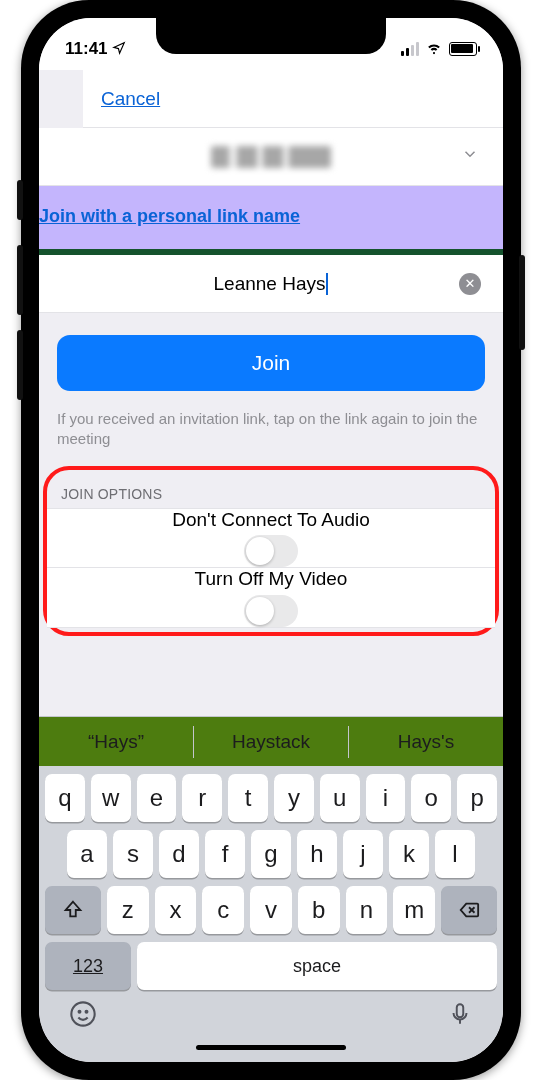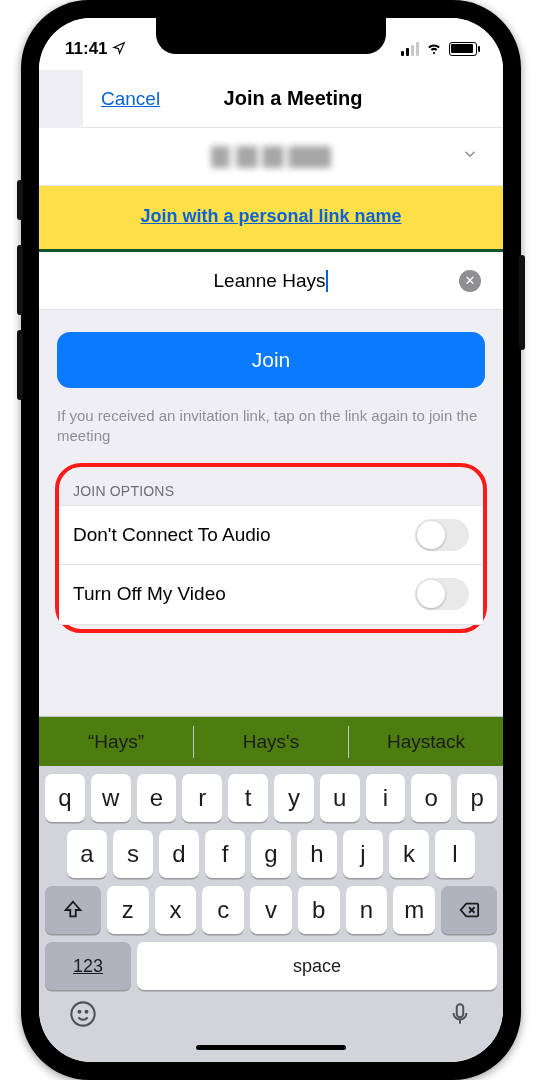--- a/index.html
+++ b/index.html
@@ -111,52 +111,52 @@
   .row.meeting-id { border-top:none; }
   .blurred {
     background:
       linear-gradient(90deg, #a7a7a7 0 18px, #f0f0f0 18px 26px, #a7a7a7 26px 46px, #f0f0f0 46px 52px, #a7a7a7 52px 72px, #f0f0f0 72px 78px, #a7a7a7 78px 96px);
     width:120px; height:22px; filter: blur(3px); border-radius:2px;
   }
   .chev { position:absolute; right:24px; color:#8e8e93; }
   .chev svg { width:18px; height:18px; }
 
   .link-row {
-    text-align:center;
+    text-align:left;
     padding:20px 0 22px;
-    background:#fde047;
-    border-bottom:3px solid #14532d;
+    background:#c4b5fd;
+    border-bottom:6px solid #14532d;
   }
   .link-row a { color:#0a63d6; font-size:18px; font-weight:600; text-decoration:underline; }
 
   .name-row { background:#fff; border-top:none; }
   .clear-btn {
     position:absolute; right:22px; width:22px; height:22px; border-radius:50%;
     background:#8e8e93; display:flex; align-items:center; justify-content:center;
     color:#fff; font-size:13px; line-height:1;
   }
   .cursor { display:inline-block; width:2px; height:22px; background:#0a63d6; vertical-align:middle; margin-left:1px; }
 
   .join-wrap { padding:22px 18px 10px; background:#efeef3; }
   .join-btn {
     width:100%; background:#0a7aff; color:#fff; font-size:21px; font-weight:500;
     border:none; border-radius:13px; height:56px;
   }
   .hint { color:#8e8e93; font-size:15px; padding:8px 18px 14px; line-height:1.35; }
 
   .callout {
-    border:4px solid #ff1a1a; border-radius:26px; margin:2px 16px 0; padding:4px 0 4px;
+    border:4px solid #ff1a1a; border-radius:26px; margin:2px 4px 0; padding:4px 0 4px;
     background:transparent;
   }
   .section-header {
     font-size:14px; color:#6e6e73; padding:12px 14px 6px; letter-spacing:0.2px;
   }
   .option-row {
     background:#fff; height:60px; display:flex; align-items:center; justify-content:space-between;
-    padding:0 14px; font-size:19px; border-top:1px solid #e3e3e7; border-bottom:1px solid #e3e3e7;
+    padding:0 14px; font-size:19px; border-top:1px solid #e3e3e7; border-bottom:1px solid #e3e3e7;flex-direction:column;
   }
   .option-row + .option-row { border-top:none;align-items:center; }
   .toggle {
     width:54px; height:32px; background:#e9e9ea; border-radius:16px; position:relative;
   }
   .toggle i {
     position:absolute; left:2px; top:2px; width:28px; height:28px; background:#fff; border-radius:50%;
     box-shadow:0 1px 3px rgba(0,0,0,0.25);
   }
 
@@ -226,21 +226,20 @@
             </svg>
         </span>
         <div class="battery">
             <i></i>
           </div>
       </div>
     </div>
 
     <div class="navbar">
       <span class="cancel">Cancel</span>
-      <span class="title">Join a Meeting</span>
     </div>
 
     <div class="content">
       <div class="row meeting-id">
         <div class="blurred"></div>
         <span class="chev">
           <svg viewBox="0 0 24 24" fill="none" stroke="#8e8e93" stroke-width="2">
               <polyline points="6 9 12 15 18 9"></polyline>
             </svg>
         </span>
@@ -276,22 +275,22 @@
           <div class="toggle">
               <i></i>
             </div>
         </div>
       </div>
     </div>
 
     <div class="kb">
       <div class="suggestbar">
         <div>“Hays”</div>
+        <div>Haystack</div>
         <div>Hays's</div>
-        <div>Haystack</div>
       </div>
       <div class="keyrow r1">
         <div class="key">q</div>
         <div class="key">w</div>
         <div class="key">e</div>
         <div class="key">r</div>
         <div class="key">t</div>
         <div class="key">y</div>
         <div class="key">u</div>
         <div class="key">i</div>

